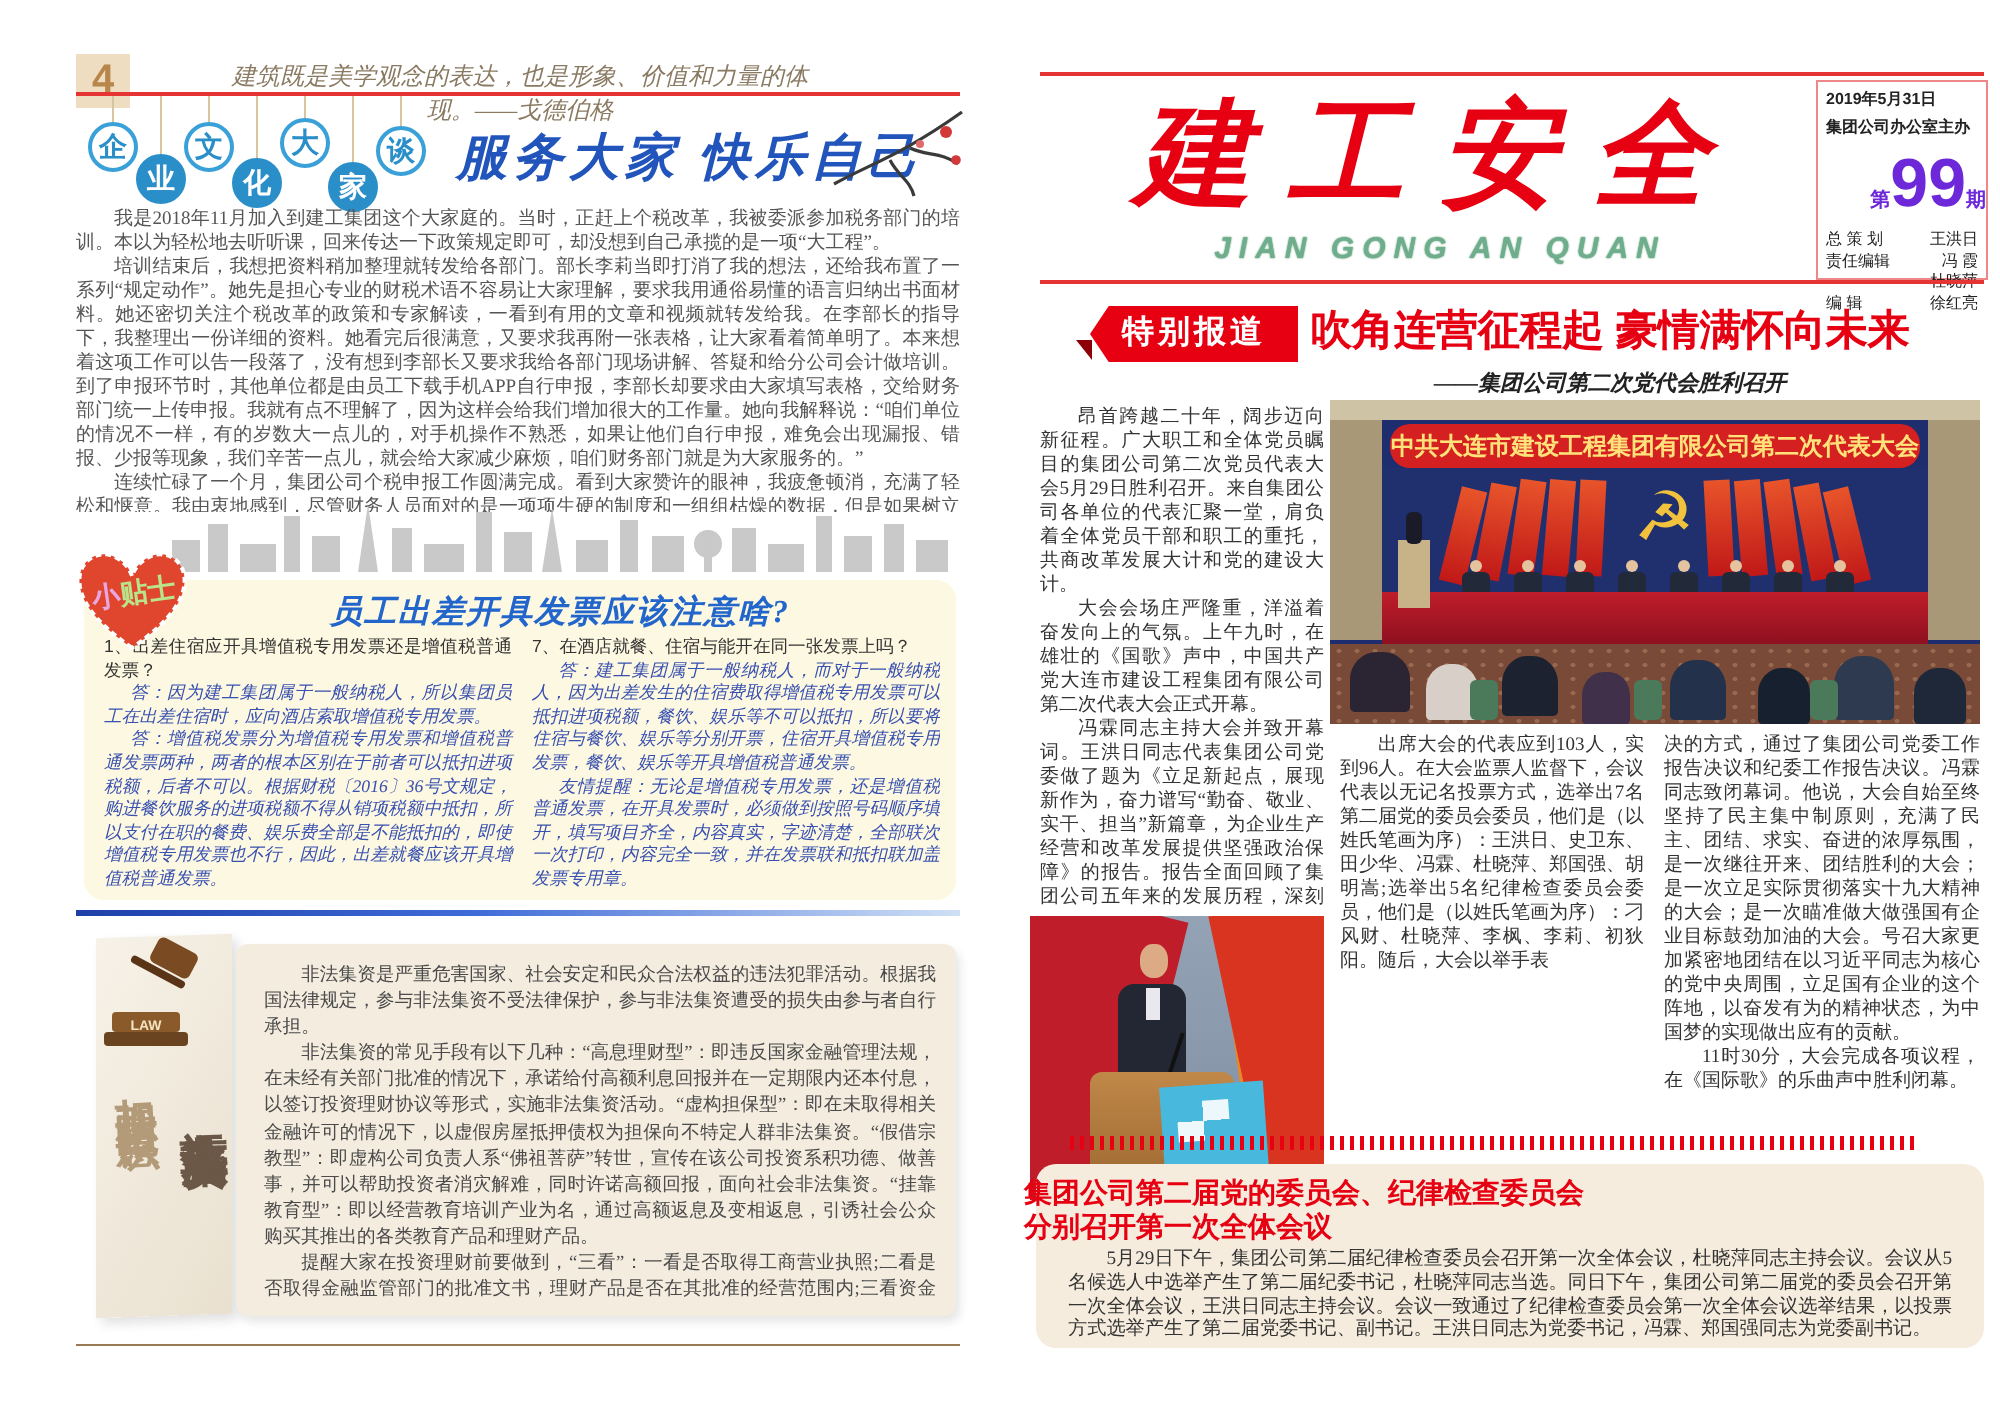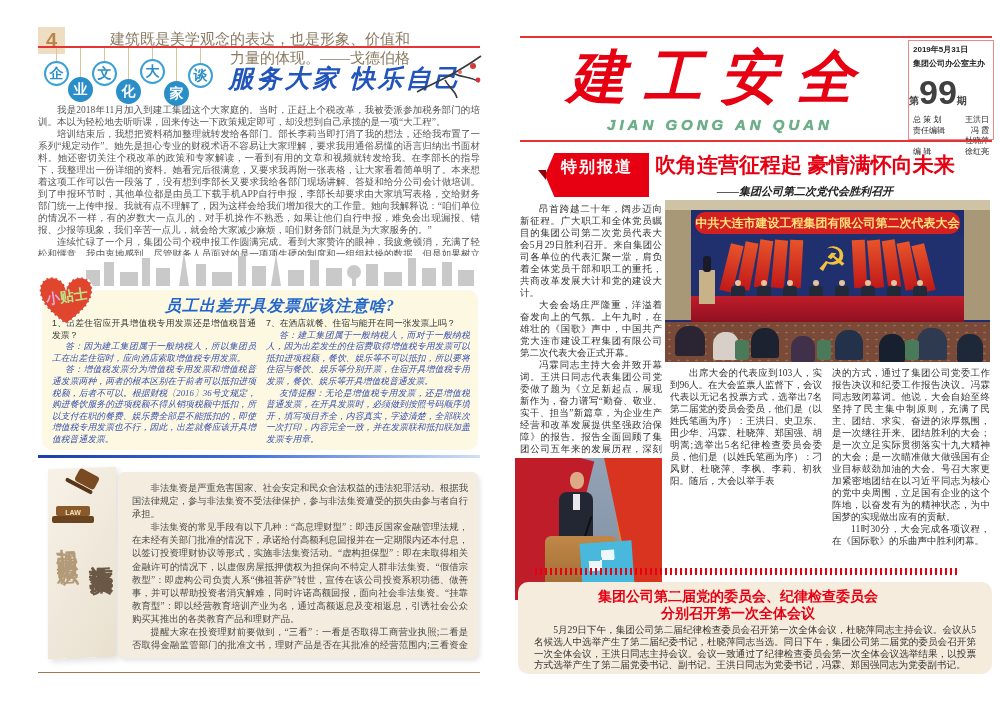--- a/index.html
+++ b/index.html
@@ -4,21 +4,21 @@
 <style>
   html,body{margin:0;padding:0;background:#ffffff;}
   #canvas{position:relative;width:1000px;height:707px;background:#fff;overflow:hidden;
           font-family:"Liberation Serif","DejaVu Serif",serif;color:#333;}
   .abs{position:absolute;}
   p{margin:0;}
 
   
   .pagenum-box{left:38px;top:27px;width:27px;height:27px;background:#eeddc0;
     color:#b8864b;font:bold 20px "Liberation Sans",sans-serif;text-align:center;line-height:27px;}
-  .tagline{left:110px;top:30px;width:300px;font-size:15px;color:#8a7a62;text-align:right;}
+  .tagline{left:110px;top:30px;width:300px;font-size:12px;color:#8a7a62;text-align:center;font-style:italic;}
   .top-rule-left{left:38px;top:46px;width:442px;height:2px;background:#e63333;}
 
   .hang-line{width:1px;background:#d8c4a0;position:absolute;top:0;}
   .circ{position:absolute;width:25px;height:25px;border-radius:50%;text-align:center;line-height:25px;
     font:bold 14px "Liberation Sans",sans-serif;}
   .circ.outline{background:#fff;border:2px solid #3aa0d8;color:#2a8ec8;width:21px;height:21px;line-height:21px;}
   .circ.solid{background:#2a8ec8;color:#fff;border:2px solid #2a8ec8;width:21px;height:21px;line-height:21px;}
 
   .art1-title{left:210px;top:62px;width:270px;text-align:center;color:#2255bb;
     font:bold italic 25px "Liberation Serif",serif;letter-spacing:3px;}
@@ -64,27 +64,27 @@
   .top-rule-right{left:520px;top:36px;width:472px;height:2px;background:#e63333;}
   .mast-title{left:540px;top:40px;width:360px;text-align:center;color:#e60012;
     font:bold italic 58px "Liberation Serif",serif;letter-spacing:18px;line-height:76px;white-space:nowrap;}
   .mast-pinyin{left:540px;top:116px;width:360px;text-align:center;color:#6fae8d;
     font:bold italic 15px "Liberation Sans",sans-serif;letter-spacing:4px;
     text-shadow:0 0 1px #3a8a5a;}
   .mast-rule{left:520px;top:140px;width:472px;height:2px;background:#e63333;}
   .issue-box{left:908px;top:40px;width:84px;height:98px;border:1px solid #e88;
     background:#fff;font-family:"Liberation Sans",sans-serif;}
   .issue-date{margin:4px 4px 0;font-size:8px;font-weight:bold;color:#222;line-height:10px;}
-  .issue-no{margin-top:4px;text-align:left;color:#404040;}
+  .issue-no{margin-top:4px;text-align:right;color:#6d28d9;}
   .issue-no .big{font:bold 34px "Liberation Sans",sans-serif;}
   .issue-no .small{font-size:10px;font-weight:bold;}
   .staff{margin:3px 4px 10px;font-size:8px;color:#222;line-height:10.5px;}
   .staff-row{display:flex;justify-content:space-between;}
 
-  .ribbon{left:545px;top:153px;width:104px;height:44px;background:#e60012;color:#fff;
+  .ribbon{left:545px;top:153px;width:104px;height:28px;background:#e60012;color:#fff;
     font:bold 16px "Liberation Sans",sans-serif;text-align:center;line-height:28px;letter-spacing:2px;
     clip-path:polygon(0 50%,9% 0,100% 0,100% 100%,9% 100%);}
   .ribbon-fold{left:538px;top:170px;width:0;height:0;border-left:8px solid transparent;
     border-top:10px solid #8e0008;}
   .headline{left:655px;top:151px;width:340px;color:#e60012;
     font:bold 21px "Liberation Sans",sans-serif;letter-spacing:0px;white-space:nowrap;}
   .subhead{left:655px;top:184px;width:300px;text-align:center;color:#222;
     font:bold italic 11px "Liberation Serif",serif;}
 
   .rcol{position:absolute;font-size:9.5px;line-height:12px;color:#333;text-align:justify;overflow:hidden;}
@@ -124,21 +124,21 @@
   .p2-podium{position:absolute;top:78px;left:30px;width:72px;height:64px;background:linear-gradient(#c08848,#9a6630);border-radius:6px 6px 0 0;}
   .p2-sign{position:absolute;top:84px;left:66px;width:52px;height:44px;background:#49b8dd;transform:rotate(-4deg);}
   .p2-logo{position:absolute;top:8px;left:8px;width:26px;height:20px;
     background:conic-gradient(#fff 0 25%,transparent 0 50%,#fff 0 75%,transparent 0);opacity:.9;}
   .p2-mic{position:absolute;top:58px;left:72px;width:2px;height:22px;background:#111;transform:rotate(18deg);}
 
   .dotted-sep{left:535px;top:568px;width:424px;height:7px;
     background:repeating-linear-gradient(90deg,#e60012 0 2px,transparent 2px 5px);}
 
   .meet-box{left:518px;top:582px;width:474px;height:92px;background:#f6ecdd;border-radius:10px;}
-  .meet-title{left:530px;top:588px;width:416px;text-align:center;color:#e60012;
+  .meet-title{left:512px;top:588px;width:416px;color:#e60012;
     font:bold 14px "Liberation Sans",sans-serif;line-height:17px;}
   .meet-body{left:534px;top:624px;width:442px;height:46px;overflow:hidden;font-size:9.6px;line-height:11.8px;
     color:#333;text-align:justify;text-indent:2em;}
 
   .plum{left:415px;top:52px;}
 </style>
 </head>
 <body>
 
 <div id="canvas">

